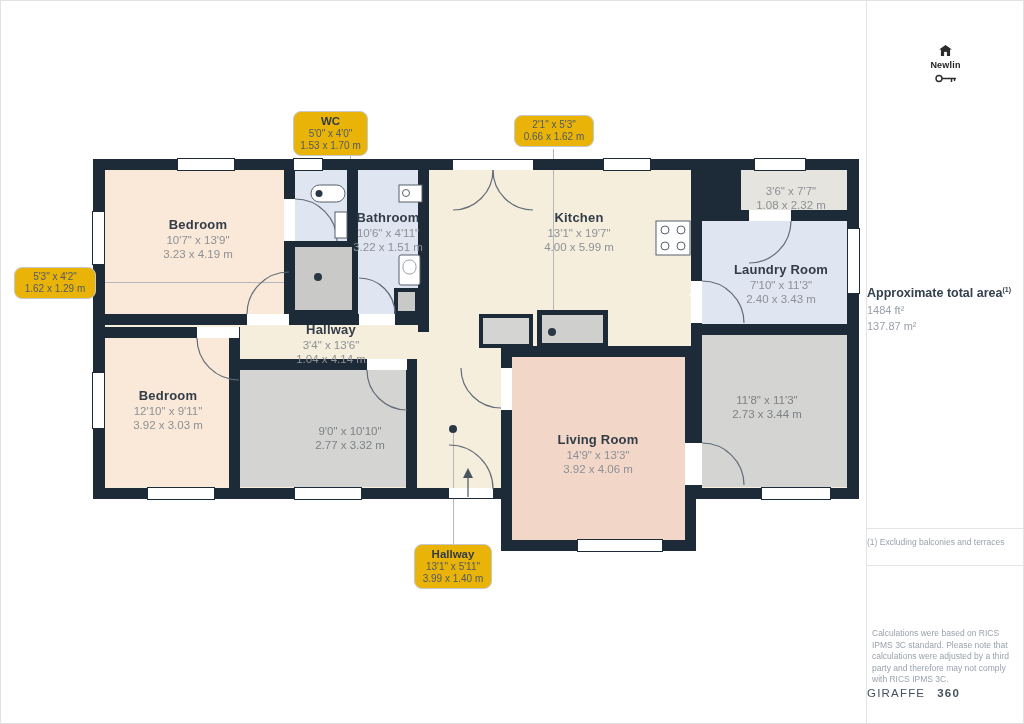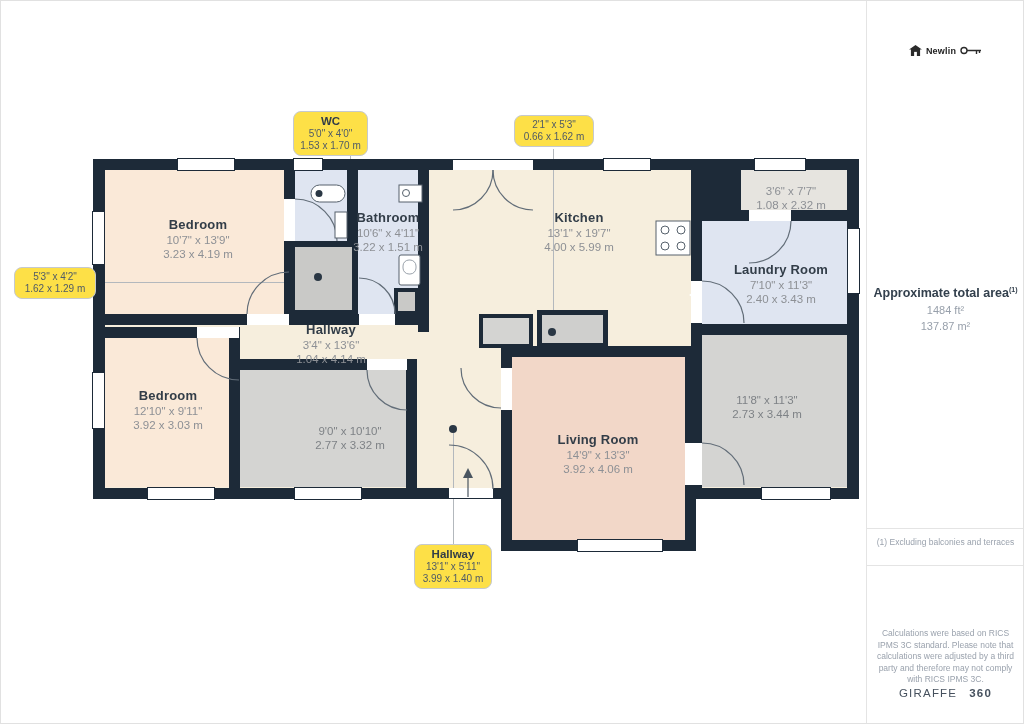--- a/index.html
+++ b/index.html
@@ -8,25 +8,25 @@
   .leader{position:absolute;background:#b3b8bd;z-index:2;}
   .closet{position:absolute;z-index:3;box-sizing:border-box;}
   .wall{position:absolute;background:#1d2a38;z-index:4;}
   .window{position:absolute;background:#fff;border:1px solid #1d2a38;box-sizing:border-box;z-index:5;}
   .opening{position:absolute;background:#fff;z-index:5;}
   .plan-svg{position:absolute;left:0;top:0;z-index:6;pointer-events:none;}
   .room-label{position:absolute;text-align:center;transform:translateX(-50%);white-space:nowrap;z-index:8;}
   .rname{font-size:13px;font-weight:bold;color:#323d48;letter-spacing:.2px;}
   .rdim{font-size:11.5px;color:#8d9095;margin-top:2px;}
   .gray .rdim{color:#7e8286;}
-  .callout{position:absolute;background:#fde047;border:1.5px solid #c5c9ce;border-radius:8px;text-align:center;z-index:9;box-sizing:border-box;padding:3px 4px;}
+  .callout{position:absolute;background:#eab308;border:1.5px solid #c5c9ce;border-radius:8px;text-align:center;z-index:9;box-sizing:border-box;padding:3px 4px;}
   .cname{font-size:11.5px;font-weight:bold;color:#323d48;line-height:13px;}
   .cdim{font-size:10px;color:#505b66;line-height:12px;}
   .sidebar-divider{position:absolute;background:#e4e4e4;z-index:10;}
-  .sb{position:absolute;left:866px;width:157px;text-align:center;z-index:11;}
+  .sb{position:absolute;left:866px;width:157px;text-align:left;z-index:11;flex-direction:column;}
   .logo-row{display:flex;align-items:center;justify-content:center;gap:4px;}
   .logo-text{font-size:9px;font-weight:bold;color:#222;letter-spacing:.2px;}
   .ta-label{font-size:12.5px;font-weight:bold;color:#33404d;}
   .ta-label sup{font-size:7px;}
   .ta-val{font-size:11px;color:#98a0ab;margin-top:4px;}
   .fineprint{font-size:8.5px;color:#9aa2ad;line-height:11.5px;}
   .giraffe{font-size:11.5px;color:#46515e;letter-spacing:1.2px;}
   .giraffe b{letter-spacing:1.2px;margin-left:12px;}
 </style>
 </head>

